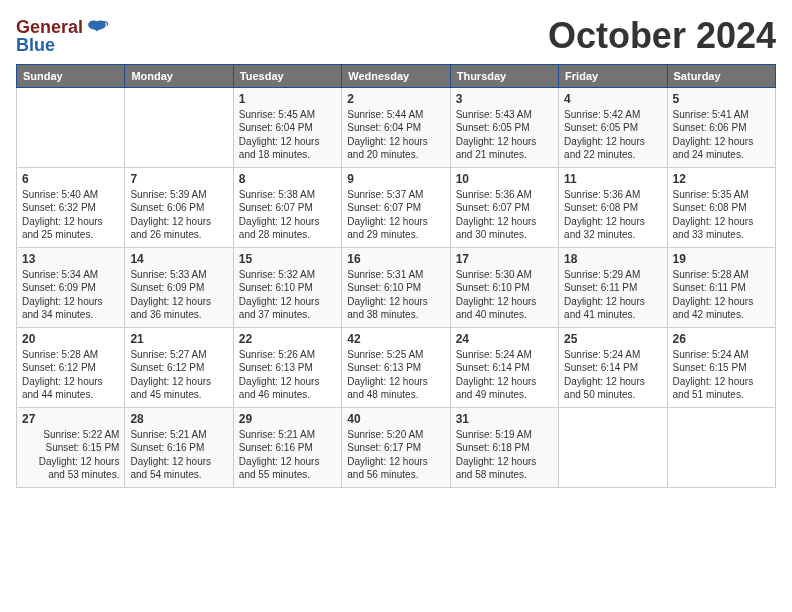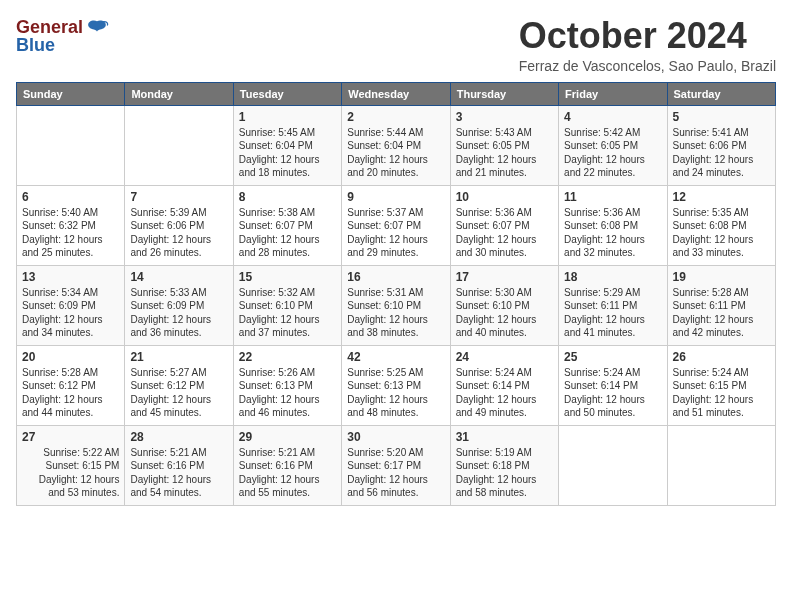--- a/index.html
+++ b/index.html
@@ -27,21 +27,21 @@
       line-height: 1.1;
     }
     .logo-general { color: #7f1d1d; }
     .logo-blue { color: #2563a8; }
     .logo-icon {
       width: 24px;
       height: 24px;
       margin-left: 2px;
     }
     .title-block {
-      text-align: left;
+      text-align: center;
     }
     .month-title {
       font-size: 36px;
       font-weight: bold;
       color: #333;
       line-height: 1.1;
     }
     .location {
       font-size: 14px;
       color: #555;
@@ -97,21 +97,20 @@
         <svg class="logo-icon" viewBox="0 0 28 24" xmlns="http://www.w3.org/2000/svg">
           <path d="M14 4 C18 2 26 4 24 10 C22 14 16 13 14 16 C12 13 6 14 4 10 C2 4 10 2 14 4 Z" fill="#2b6cb0"></path>
           <path d="M18 6 C22 3 28 5 26 9" fill="none" stroke="#2b6cb0" stroke-width="1.5"></path>
         </svg>
       </div>
       <div class="logo-text logo-blue" style="margin-top:-4px;">Blue</div>
     </div>
   </div>
   <div class="title-block">
     <div class="month-title">October 2024</div>
-    <div class="location">Ferraz de Vasconcelos, Sao Paulo, Brazil</div>
   </div>
 </div>
 
 <table>
   <thead>
     <tr>
     <th>Sunday</th>
         <th>Monday</th>
         <th>Tuesday</th>
         <th>Wednesday</th>
@@ -329,21 +328,21 @@
 and 54 minutes.</div>
         </td>
         <td>
           <span class="day-number">29</span>
           <div class="cell-info" style="white-space: pre-line;">Sunrise: 5:21 AM
 Sunset: 6:16 PM
 Daylight: 12 hours
 and 55 minutes.</div>
         </td>
         <td>
-          <span class="day-number">30</span>
+          <span class="day-number">40</span>
           <div class="cell-info" style="white-space: pre-line;">Sunrise: 5:20 AM
 Sunset: 6:17 PM
 Daylight: 12 hours
 and 56 minutes.</div>
         </td>
         <td>
           <span class="day-number">31</span>
           <div class="cell-info" style="white-space: pre-line;">Sunrise: 5:19 AM
 Sunset: 6:18 PM
 Daylight: 12 hours

